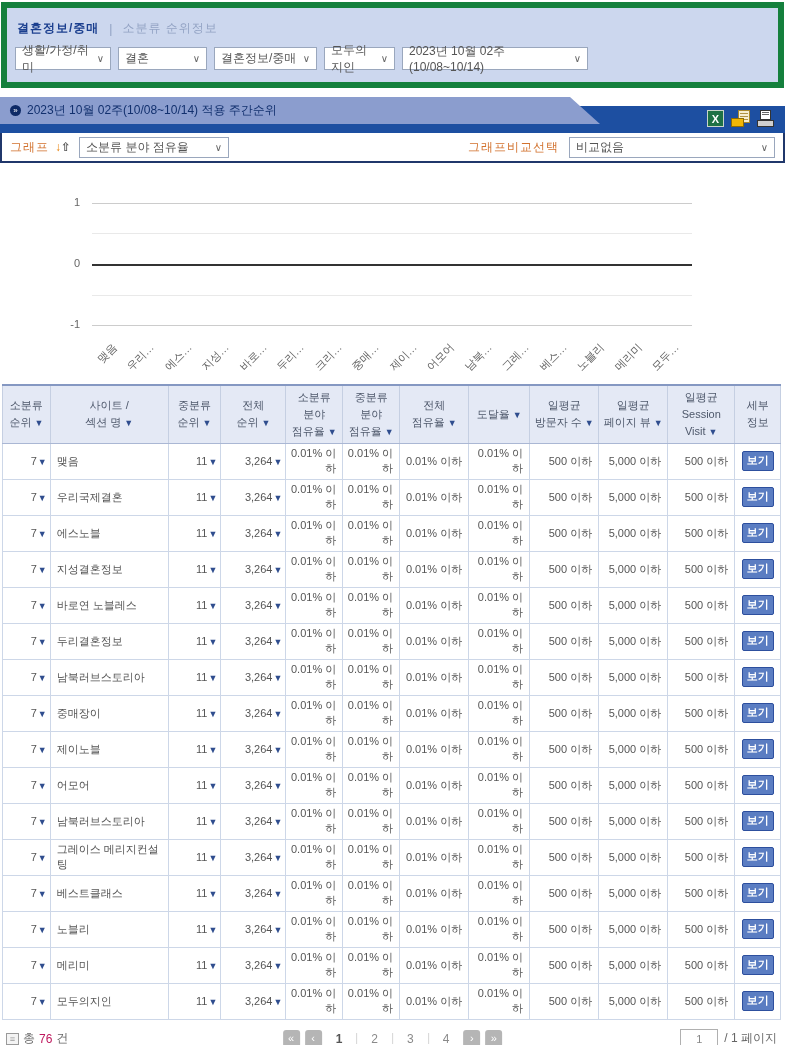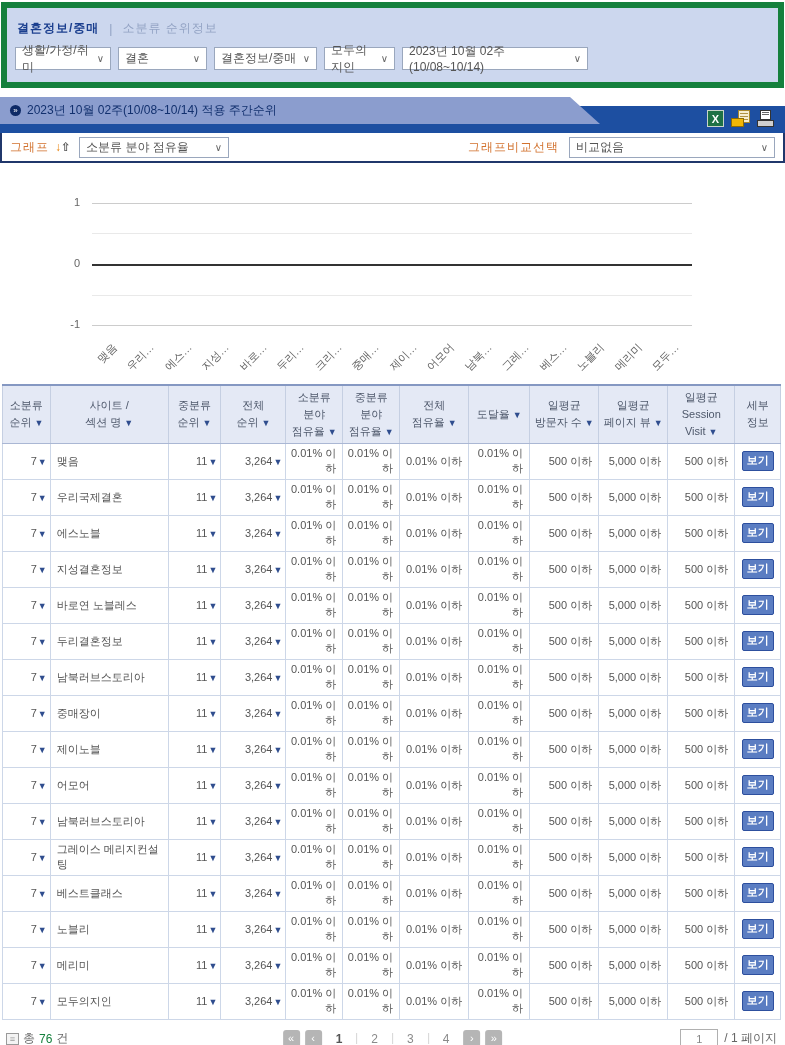--- a/index.html
+++ b/index.html
@@ -76,21 +76,21 @@
   .c-num { text-align:right; padding-right:6px !important; }
   .c-view { text-align:center; padding:6px !important; }
   .view-btn { background:#5b7dc2; border:1px solid #2d4f9e; color:#fff; font-size:11px; font-weight:bold;
     padding:1px 4px 2px 4px; border-radius:2px; cursor:pointer; font-family:inherit; }
 
   
   .footer { position:relative; height:30px; margin-top:4px; display:flex; align-items:center; }
   .total { display:flex; align-items:center; gap:4px; margin-left:6px; color:#666; }
   .list-glyph { width:13px; height:12px; border:1px solid #9a9a9a; color:#9a9a9a; font-size:9px; line-height:10px;
     text-align:center; background:#f4f4f4; }
-  .total .count { color:#15803d; }
+  .total .count { color:#be185d; }
   .pager { position:absolute; left:50%; transform:translateX(-50%); display:flex; align-items:center; gap:5px; }
   .pbtn { width:17px; height:17px; background:#b5b5b5; color:#fff; border-radius:3px; font-size:11px;
     line-height:16px; text-align:center; cursor:pointer; }
   .pnum { color:#8a8a8a; padding:0 9px; cursor:pointer; }
   .pnum.current { color:#555; font-weight:bold; }
   .psep { width:1px; height:11px; background:#d5d5d5; }
   .pagebox { position:absolute; right:8px; display:flex; align-items:center; gap:6px; color:#666; }
   .pagebox input { width:38px; height:19px; border:1px solid #b0b0b0; text-align:center; color:#888;
     font-size:11px; font-family:inherit; }
 </style>

